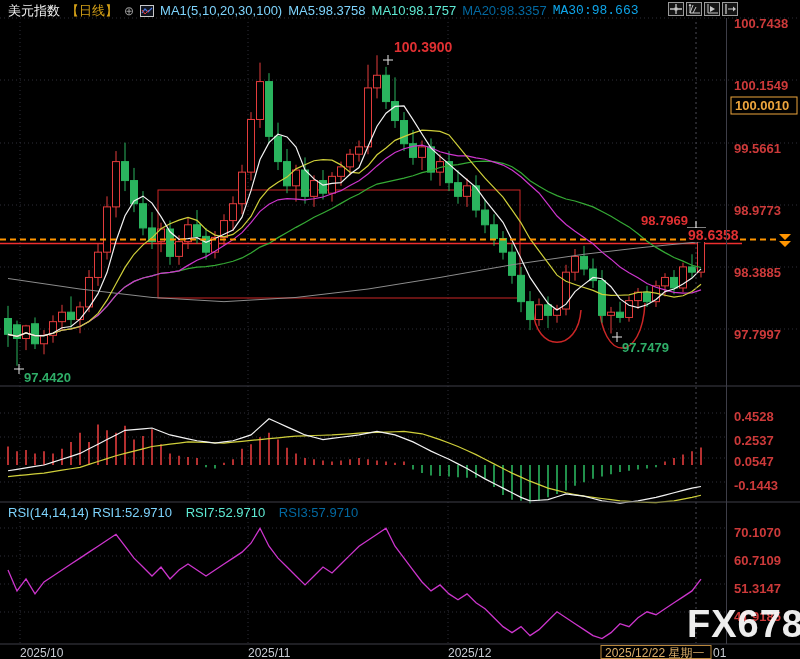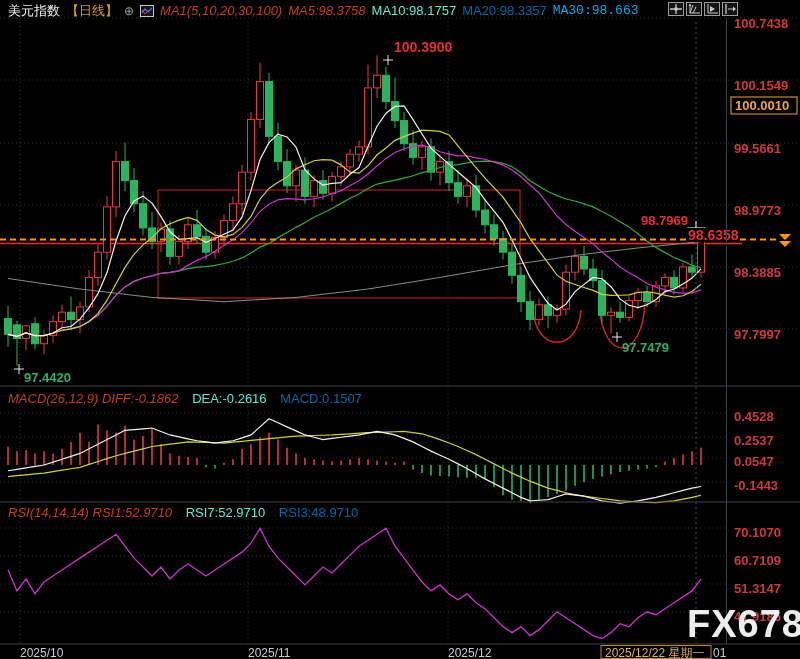--- a/index.html
+++ b/index.html
@@ -5,21 +5,21 @@
   html,body{margin:0;padding:0;background:#000;}
   .screen{position:relative;width:800px;height:659px;background:#000;overflow:hidden;
           font-family:"Liberation Sans",sans-serif;}
   svg text{font-family:"Liberation Sans",sans-serif;}
   .topbar{position:absolute;left:0;top:0;width:800px;height:21px;display:flex;align-items:center;
           font-size:13px;white-space:nowrap;z-index:5;}
   .topbar>*{margin-right:6px;text-align:center;}
   .t-symbol{color:#f2f2f2;margin-left:8px;}
   .t-period{color:#d4a017;}
   .t-plus{color:#9a9a9a;font-size:12px;cursor:pointer;}
-  .c-white{color:#c2410c;font-style:italic;} .c-yellow{color:#5eead4;} .c-magenta{color:#0369a1;} .c-green{color:#0ea5e9;font-family:Liberation Mono, monospace;}
+  .c-white{color:#7dd3fc;} .c-yellow{color:#5eead4;} .c-magenta{color:#0369a1;} .c-green{color:#0ea5e9;font-family:Liberation Mono, monospace;}
   .toolbar{position:absolute;right:62px;top:2px;display:flex;gap:2px;z-index:6;}
   .tool-btn{width:16px;height:14px;background:#141414;border:1px solid #9a9a9a;display:flex;
             align-items:center;justify-content:center;padding:0;cursor:pointer;}
   .panel-head{position:absolute;left:8px;font-size:13px;white-space:nowrap;z-index:5;}
   .panel-head span{margin-right:10px;}
   .watermark{position:absolute;left:687px;top:603px;font-size:38px;font-weight:700;
              letter-spacing:1px;color:#fff;opacity:.93;z-index:4;}
   #chart{position:absolute;left:0;top:0;z-index:1;}
 </style>
 </head>
@@ -66,30 +66,25 @@
     </button>
     <button class="tool-btn">
       <svg width="12" height="10" viewBox="0 0 12 10">
           <path d="M2 0v10" stroke="#c8c8c8" stroke-width="1.3"></path>
           <path d="M4 5h6" stroke="#c8c8c8"></path>
           <path d="M9 2.5L12 5 9 7.5z" fill="#c8c8c8"></path>
         </svg>
     </button>
   </div>
 
-  <div class="panel-head" style="top:391px;">
-    <span class="c-white">MACD(26,12,9) DIFF:-0.1862</span>
-    <span class="c-yellow">DEA:-0.2616</span>
-    <span class="c-magenta">MACD:0.1507</span>
-  </div>
 
   <div class="panel-head" style="top:505px;">
     <span class="c-white">RSI(14,14,14) RSI1:52.9710</span>
     <span class="c-yellow">RSI7:52.9710</span>
-    <span class="c-magenta">RSI3:48.9710</span>
+    <span class="c-magenta">RSI3:57.9710</span>
   </div>
 
   <div class="watermark">FX678</div>
 
   <svg id="chart" width="800" height="659">
       <g>
         <line x1="0" y1="18" x2="800" y2="18" stroke="#2e2e38" stroke-dasharray="1,3"></line>
         <line x1="0" y1="80" x2="800" y2="80" stroke="#2e2e38" stroke-dasharray="1,3"></line>
         <line x1="0" y1="143" x2="800" y2="143" stroke="#2e2e38" stroke-dasharray="1,3"></line>
         <line x1="0" y1="205" x2="800" y2="205" stroke="#2e2e38" stroke-dasharray="1,3"></line>

